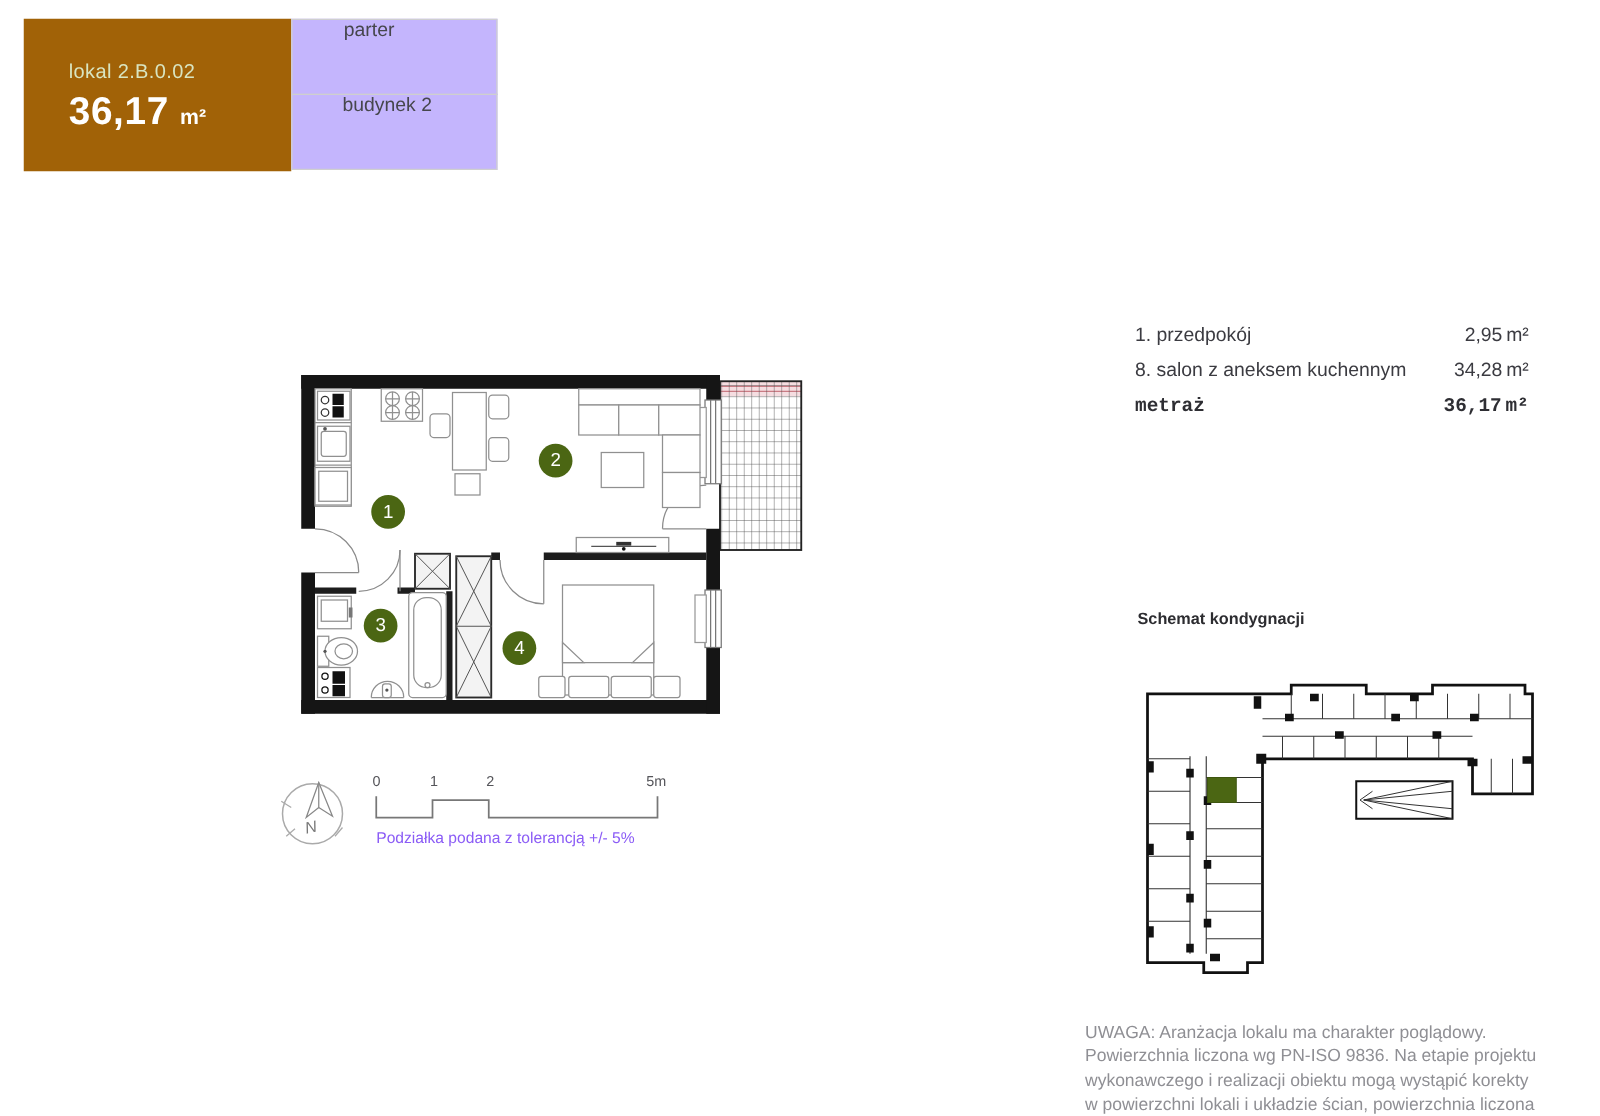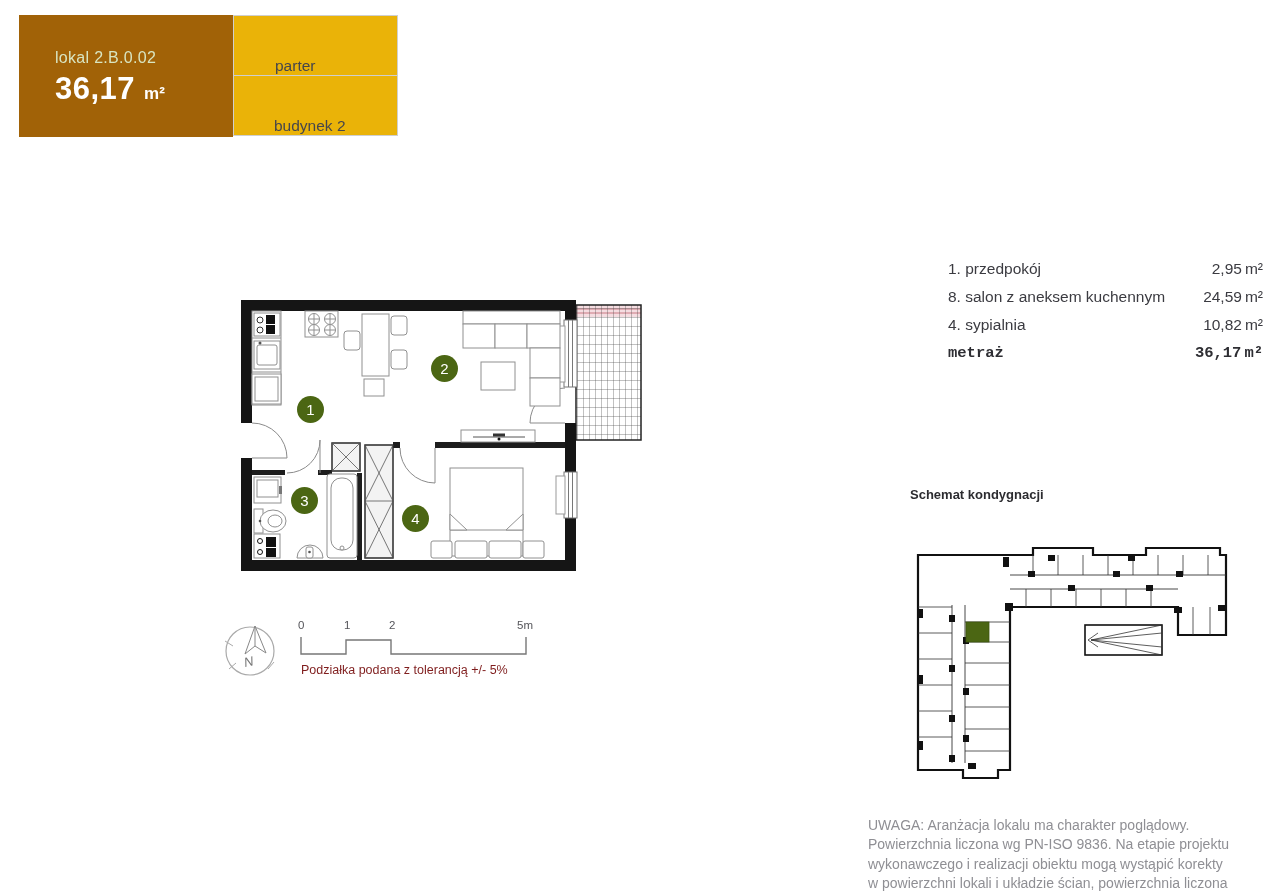--- a/index.html
+++ b/index.html
@@ -5,37 +5,37 @@
   html,body{margin:0;padding:0;background:#ffffff;}
   body{font-family:"Liberation Sans", sans-serif;color:#3c3c42;}
   #page{position:relative;width:1280px;height:893px;background:#fff;overflow:hidden;}
 
   
   .hdr-green{position:absolute;left:19px;top:15px;width:214px;height:122px;background:#a16207;box-sizing:border-box;padding:34px 0 0 36px;}
   .hdr-unit{font-size:16px;color:#d9e5c1;letter-spacing:.3px;}
   .hdr-area{margin-top:4px;color:#ffffff;font-weight:bold;}
   .hdr-area .num{font-size:31px;letter-spacing:.5px;}
   .hdr-area .unit{font-size:17px;margin-left:9px;}
-  .hdr-cell{position:absolute;left:233px;width:165px;height:61px;background:#eab308;border:1px solid #cfcfcf;box-sizing:border-box;display:flex;align-items:flex-end;padding-left:41px;font-size:15.5px;color:#46464c;}
+  .hdr-cell{position:absolute;left:233px;width:165px;height:61px;background:#c4b5fd;border:1px solid #cfcfcf;box-sizing:border-box;display:flex;align-items:flex-start;padding-left:41px;font-size:15.5px;color:#46464c;}
   .hdr-cell.c1{top:15px;}
   .hdr-cell.c2{top:75px;padding-left:40px;}
 
   
   .badge{position:absolute;width:27px;height:27px;border-radius:50%;background:#4b6613;color:#fff;display:flex;align-items:center;justify-content:center;font-size:15px;}
 
   
-  .rooms{position:absolute;left:908px;top:260px;width:315px;margin-left:40px;}
+  .rooms{position:absolute;left:908px;top:260px;width:315px;}
   .room-row{display:flex;justify-content:space-between;align-items:baseline;height:28px;font-size:15.5px;color:#3b3b41;}
   .room-row .val{white-space:nowrap;text-align:center;}
   .room-row .unit{margin-left:3px;}
   .room-row.total{font-weight:bold;color:#2e2e33;font-family:Liberation Mono, monospace;}
 
   .schem-title{position:absolute;left:910px;top:487px;font-size:13px;font-weight:bold;color:#2c2c30;}
 
-  .scale-caption{position:absolute;left:301px;top:663px;font-size:12.5px;color:#7f1d1d;}
+  .scale-caption{position:absolute;left:301px;top:663px;font-size:12.5px;color:#8b5cf6;}
 
   .disclaimer{position:absolute;left:868px;top:816px;width:366px;font-size:14px;line-height:1.38;color:#8f8f94;}
 
   svg{display:block;}
 </style>
 </head>
 <body>
 
 <div id="page">
 
@@ -238,25 +238,21 @@
   </svg>
   <div class="scale-caption">Podziałka podana z tolerancją +/- 5%</div>
 
   <div class="rooms">
     <div class="room-row">
       <span>1. przedpokój</span>
       <span class="val"><span>2,95</span><span class="unit">m²</span></span>
     </div>
     <div class="room-row">
       <span>8. salon z aneksem kuchennym</span>
-      <span class="val"><span>24,59</span><span class="unit">m²</span></span>
-    </div>
-    <div class="room-row">
-      <span>4. sypialnia</span>
-      <span class="val"><span>10,82</span><span class="unit">m²</span></span>
+      <span class="val"><span>34,28</span><span class="unit">m²</span></span>
     </div>
     <div class="room-row total">
       <span>metraż</span>
       <span class="val"><span>36,17</span><span class="unit">m²</span></span>
     </div>
   </div>
 
   <div class="schem-title">Schemat kondygnacji</div>
   <svg viewBox="0 0 325 235" style="position:absolute;left:908px;top:545px;width:325px;height:235px">
     <path d="M10 10 H125 V3 H185 V10 H238 V3 H312 V10 H318 V90 H270 V62 H102 V225 H90 V233 H55 V225 H10 Z" fill="#ffffff" stroke="#111" stroke-width="2.2"></path>

